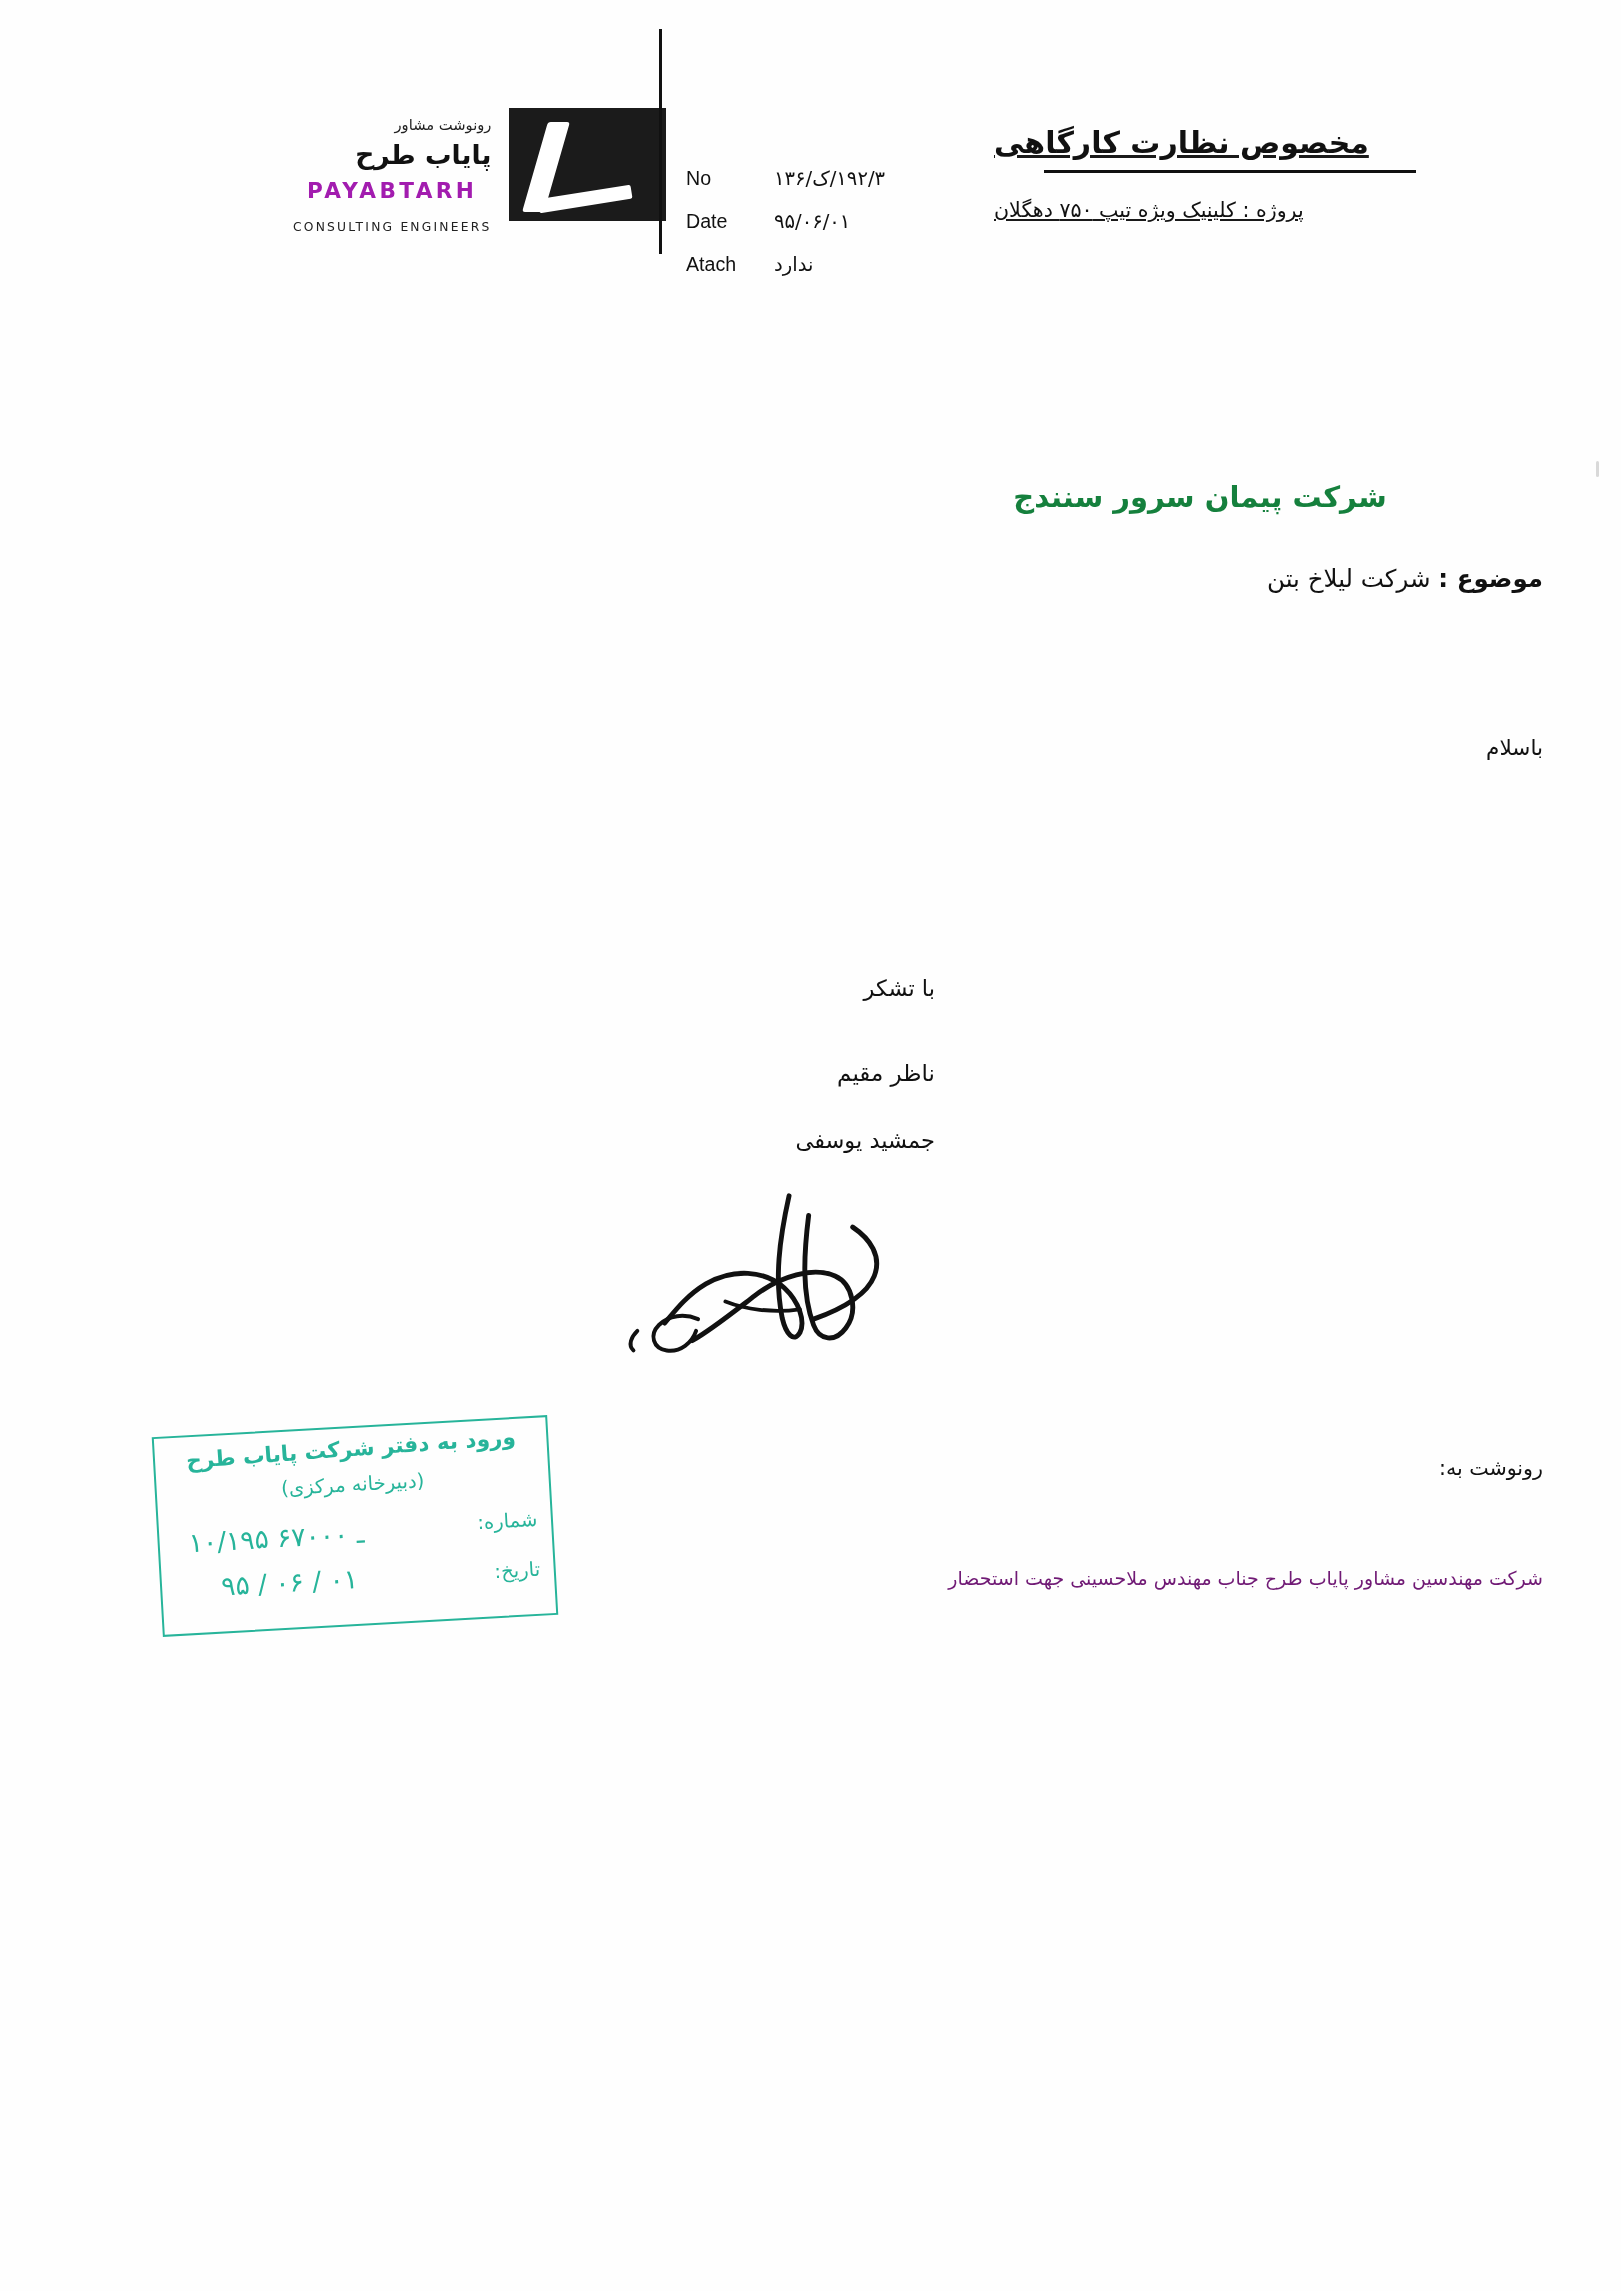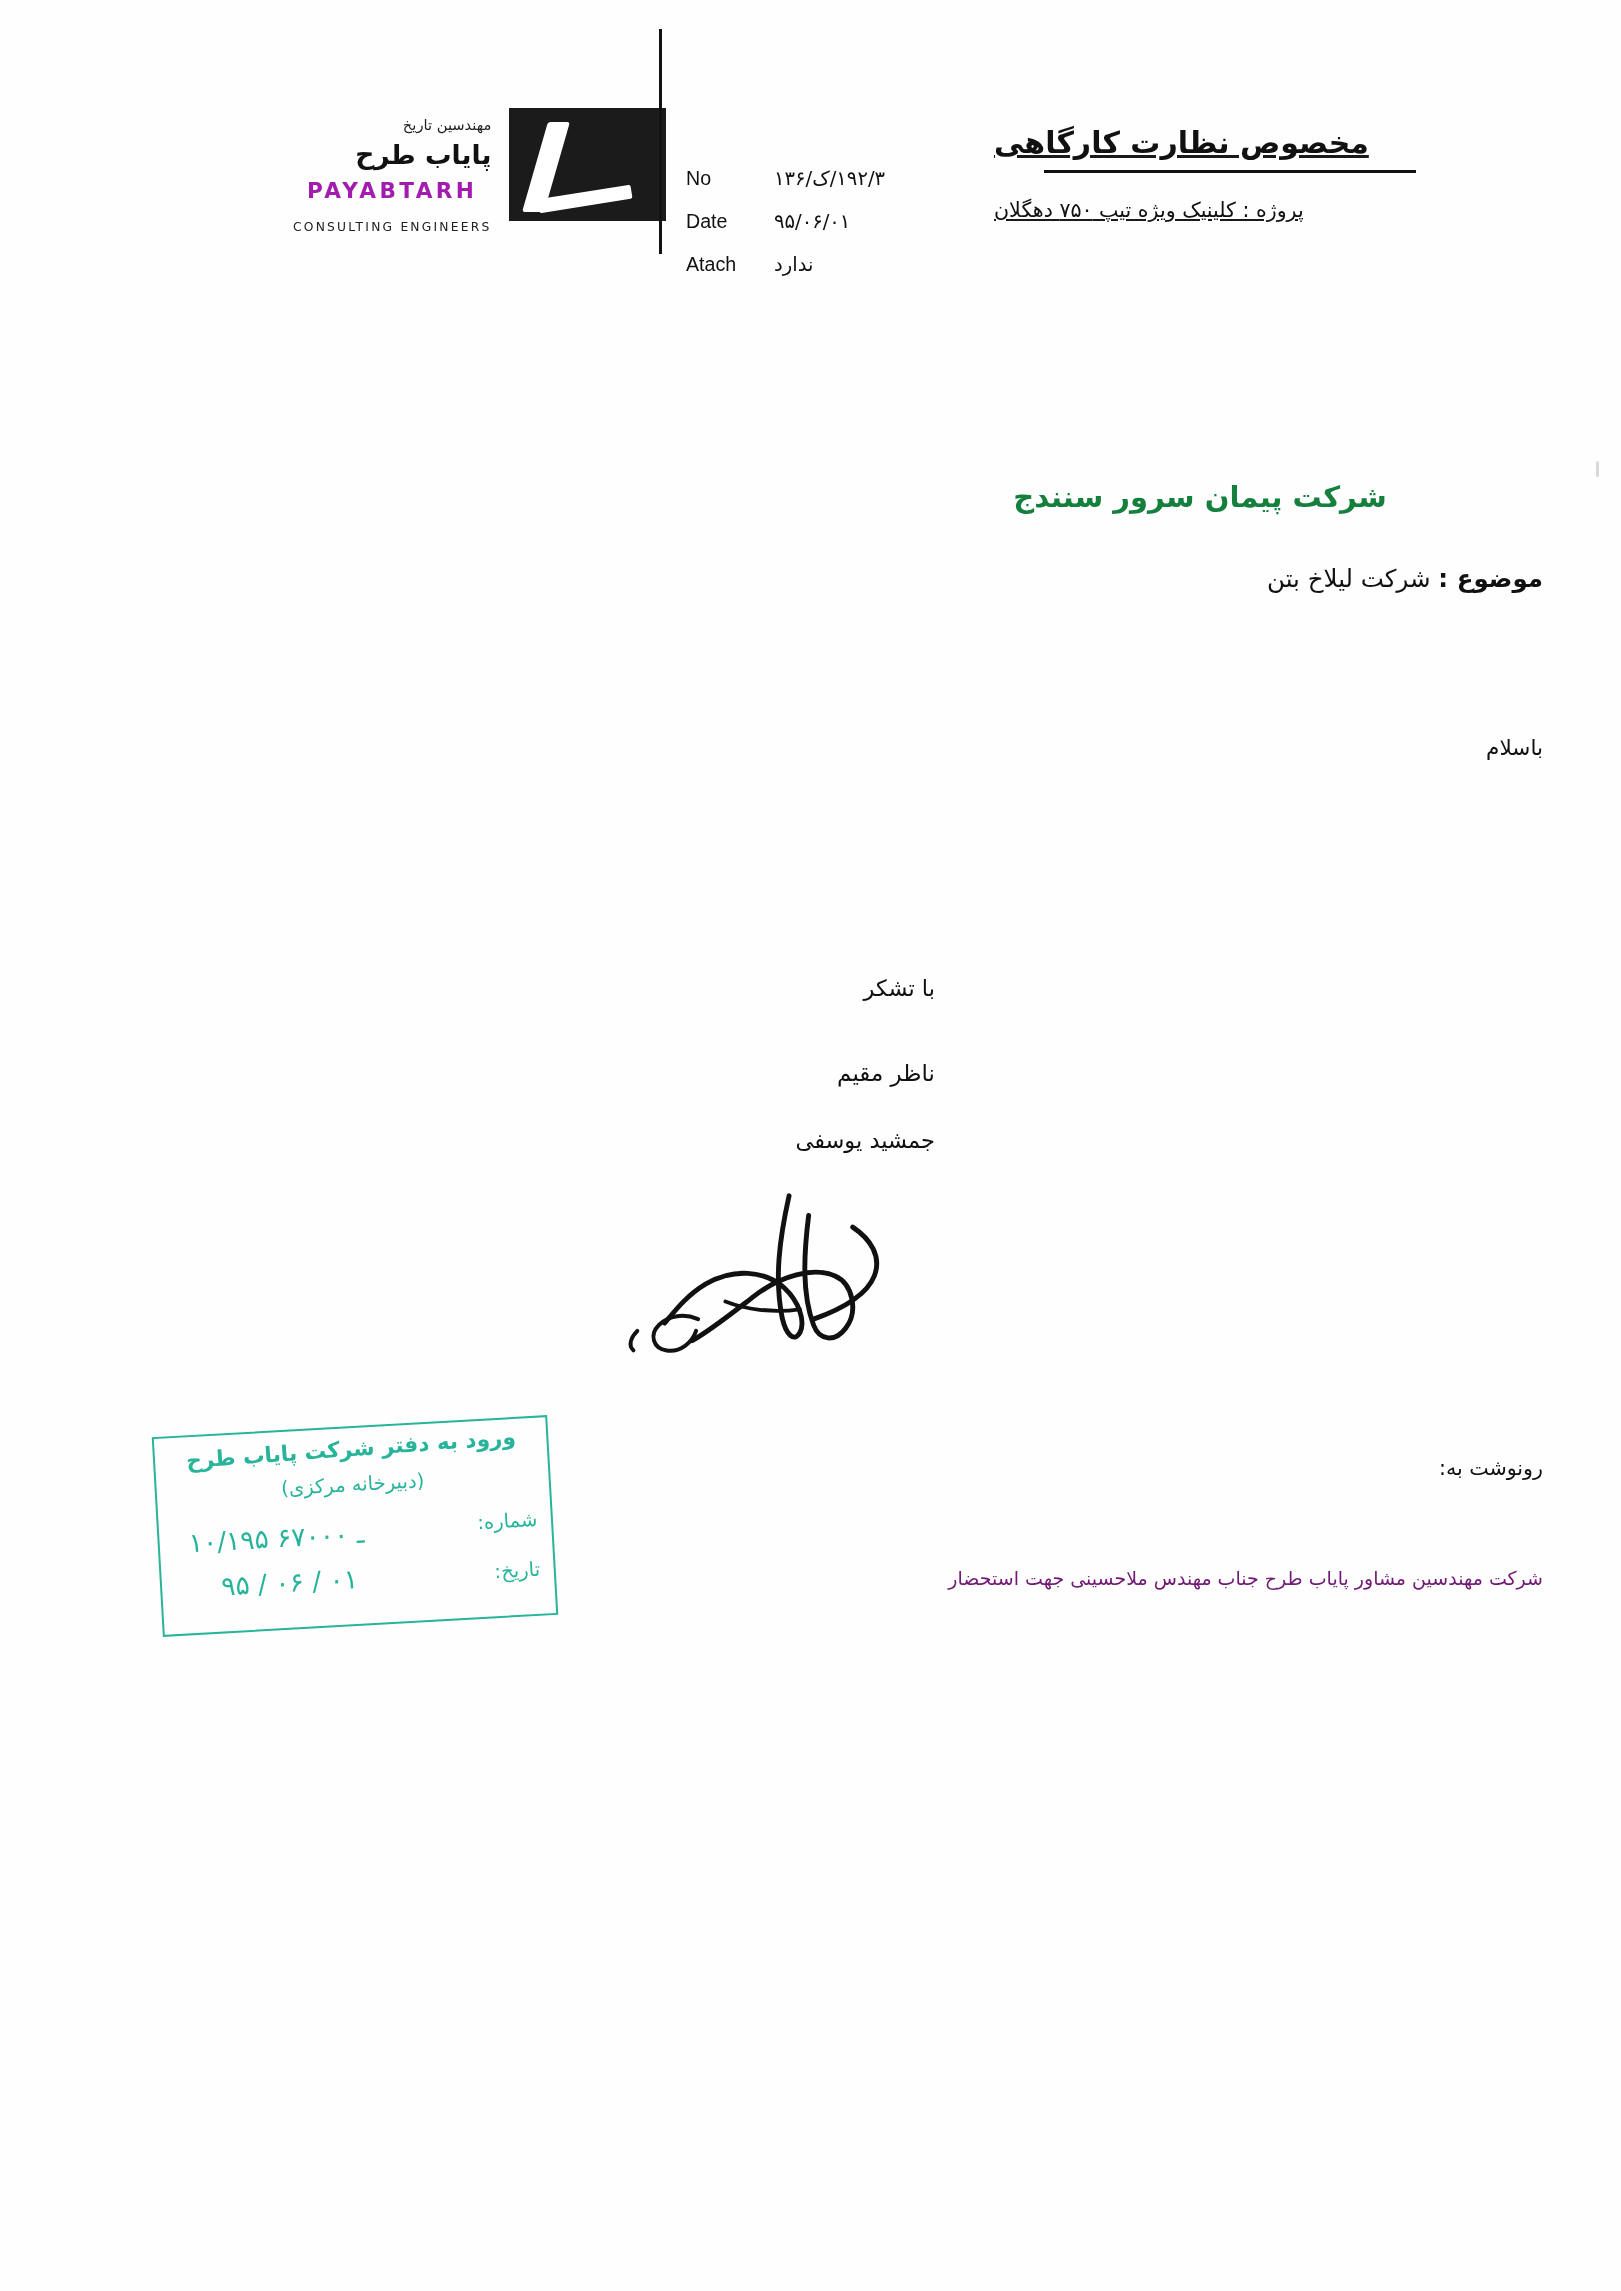--- a/index.html
+++ b/index.html
@@ -337,21 +337,21 @@
 <body>
 
 <div class="page">
 
   <div class="letterhead">
     <div class="logo-mark">
       <div class="swoosh"></div>
       <div class="swoosh2"></div>
     </div>
     <div class="logo-text">
-      <div class="fa-small">مهندسین تاریخ</div>
+      <div class="fa-small">رونوشت مشاور</div>
       <div class="fa-big">پایاب طرح</div>
       <div class="en-big">PAYABTARH</div>
       <div class="en-small">CONSULTING ENGINEERS</div>
     </div>
   </div>
 
   <div class="vrule"></div>
 
   <div class="meta">
     <div class="row">

